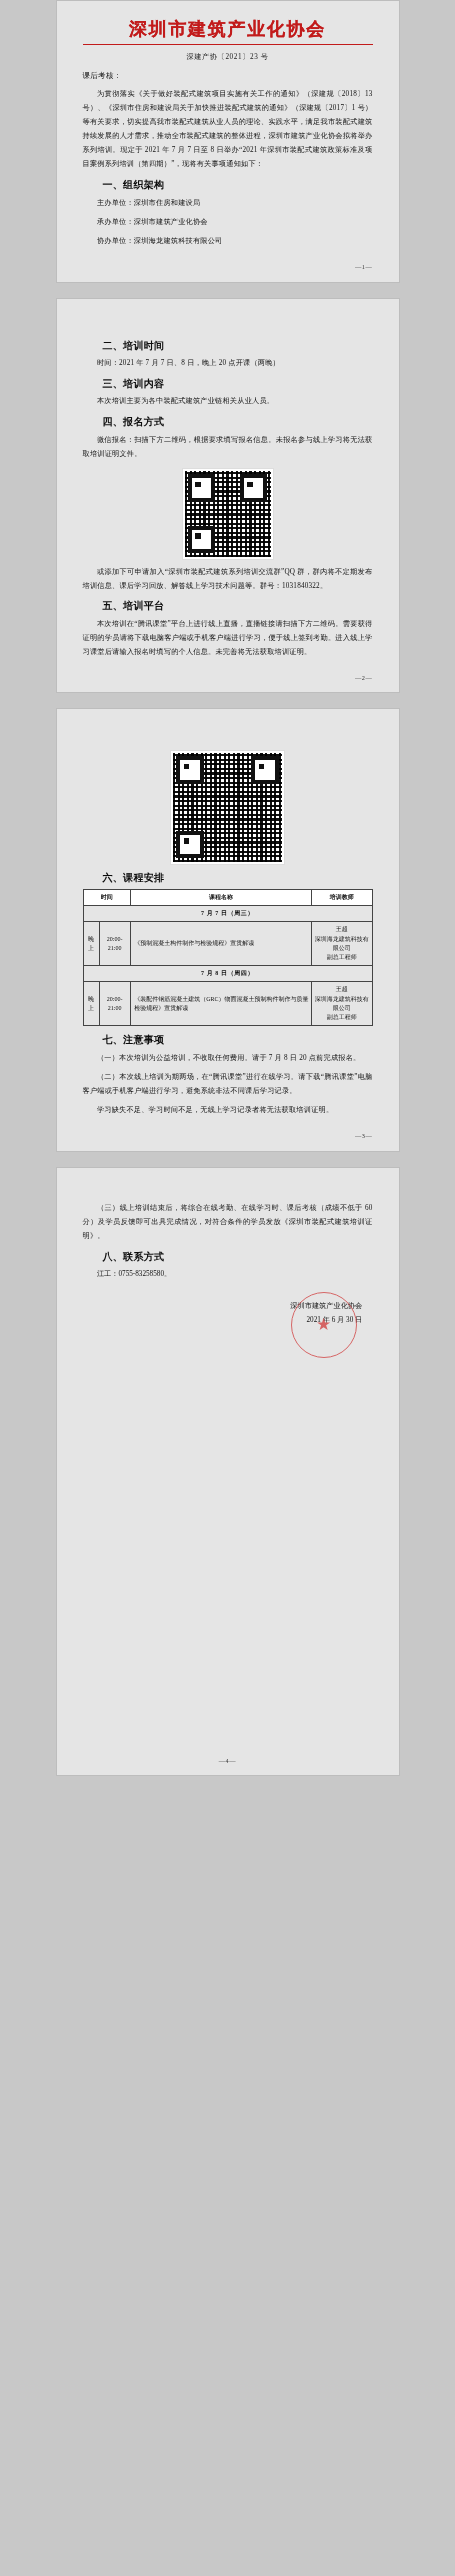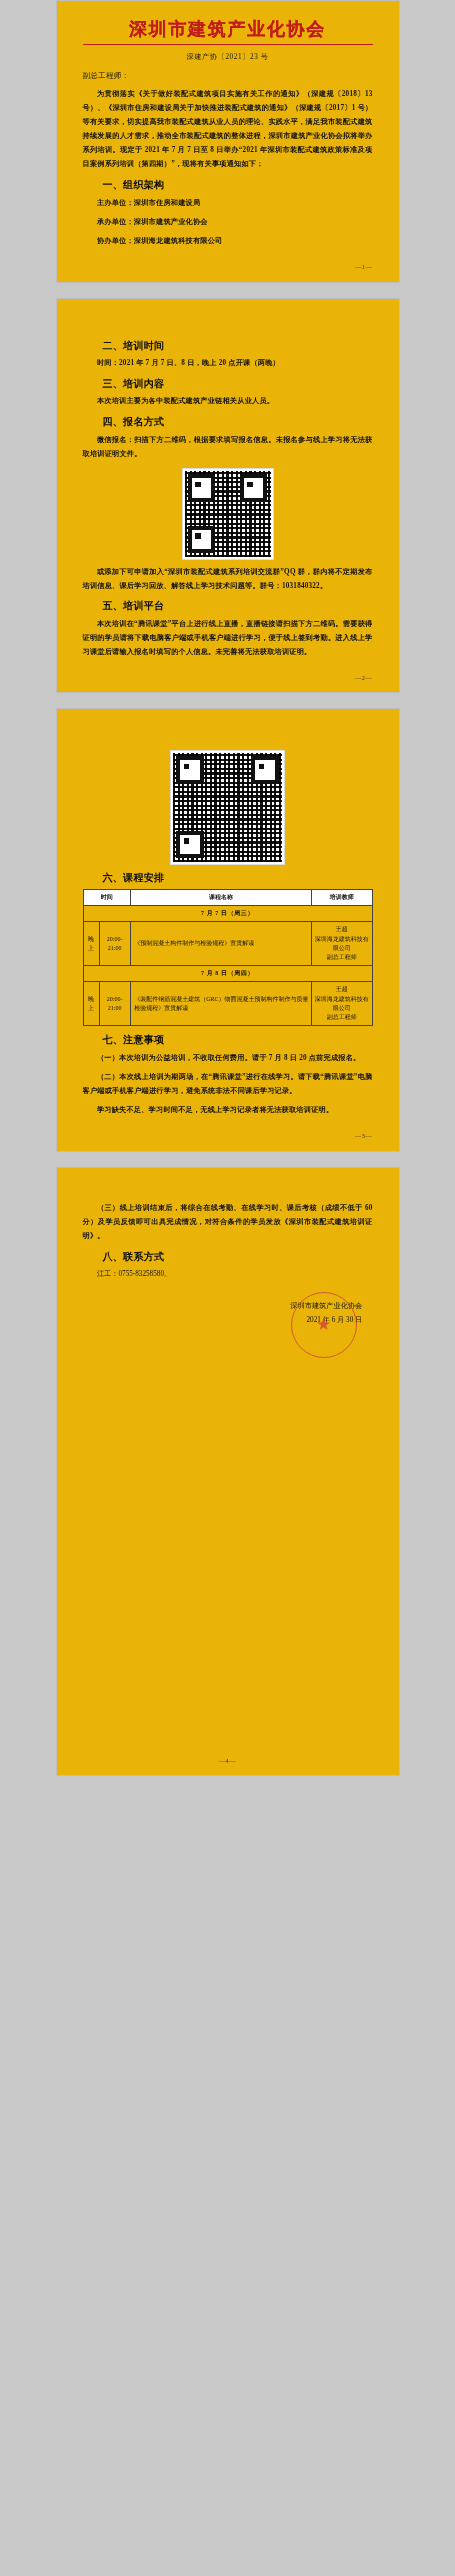--- a/index.html
+++ b/index.html
@@ -14,21 +14,21 @@
     width: 455px;
     min-height: 2576px;
     background: #c8c8c8;
     margin: 0 auto;
     position: relative;
     padding: 0;
     box-sizing: border-box;
   }
   .sheet {
     position: relative;
-    background: #eab308;
+    background: #e5e5e5;
     margin: 0 auto;
     width: 344px;
     box-sizing: border-box;
     padding: 10.3px 26px 11.5px 26px;
     border: 0.6px solid #bdbdbd;
   }
   .sheet + .sheet {
     margin-top: 15px;
   }
   
@@ -70,21 +70,20 @@
     letter-spacing: 0.3px;
   }
   p.body {
     font-size: 7.2px;
     line-height: 1.95;
     color: #121212;
     text-align: justify;
     margin: 0 0 5.2px 0;
     text-indent: 2em;
     letter-spacing: 0.2px;
-    font-weight: bold;
   }
   .sec {
     font-size: 10px;
     font-weight: bold;
     color: #0d0d0d;
     margin: 6.9px 0 3.4px 0;
     text-indent: 2em;
     letter-spacing: 0.3px;
   }
   .page-num {
@@ -204,21 +203,21 @@
 <div class="page">
 
   <div class="sheet">
 
     <div class="org-title">深圳市建筑产业化协会</div>
     <hr class="red-rule">
 
     <div class="doc-number">深建产协〔2021〕23 号</div>
 
 
-    <div class="salutation">副总工程师：</div>
+    <div class="salutation">课后考核：</div>
 
     <p class="body">为贯彻落实《关于做好装配式建筑项目实施有关工作的通知》（深建规〔2018〕13 号）、《深圳市住房和建设局关于加快推进装配式建筑的通知》（深建规〔2017〕1 号）等有关要求，切实提高我市装配式建筑从业人员的理论、实践水平，满足我市装配式建筑持续发展的人才需求，推动全市装配式建筑的整体进程，深圳市建筑产业化协会拟将举办系列培训。现定于 2021 年 7 月 7 日至 8 日举办“2021 年深圳市装配式建筑政策标准及项目案例系列培训（第四期）”，现将有关事项通知如下：</p>
 
     <div class="sec">一、组织架构</div>
     <p class="body">主办单位：深圳市住房和建设局</p>
     <p class="body">承办单位：深圳市建筑产业化协会</p>
     <p class="body">协办单位：深圳海龙建筑科技有限公司</p>
 
     <div class="page-num">—1—</div>
   </div>

